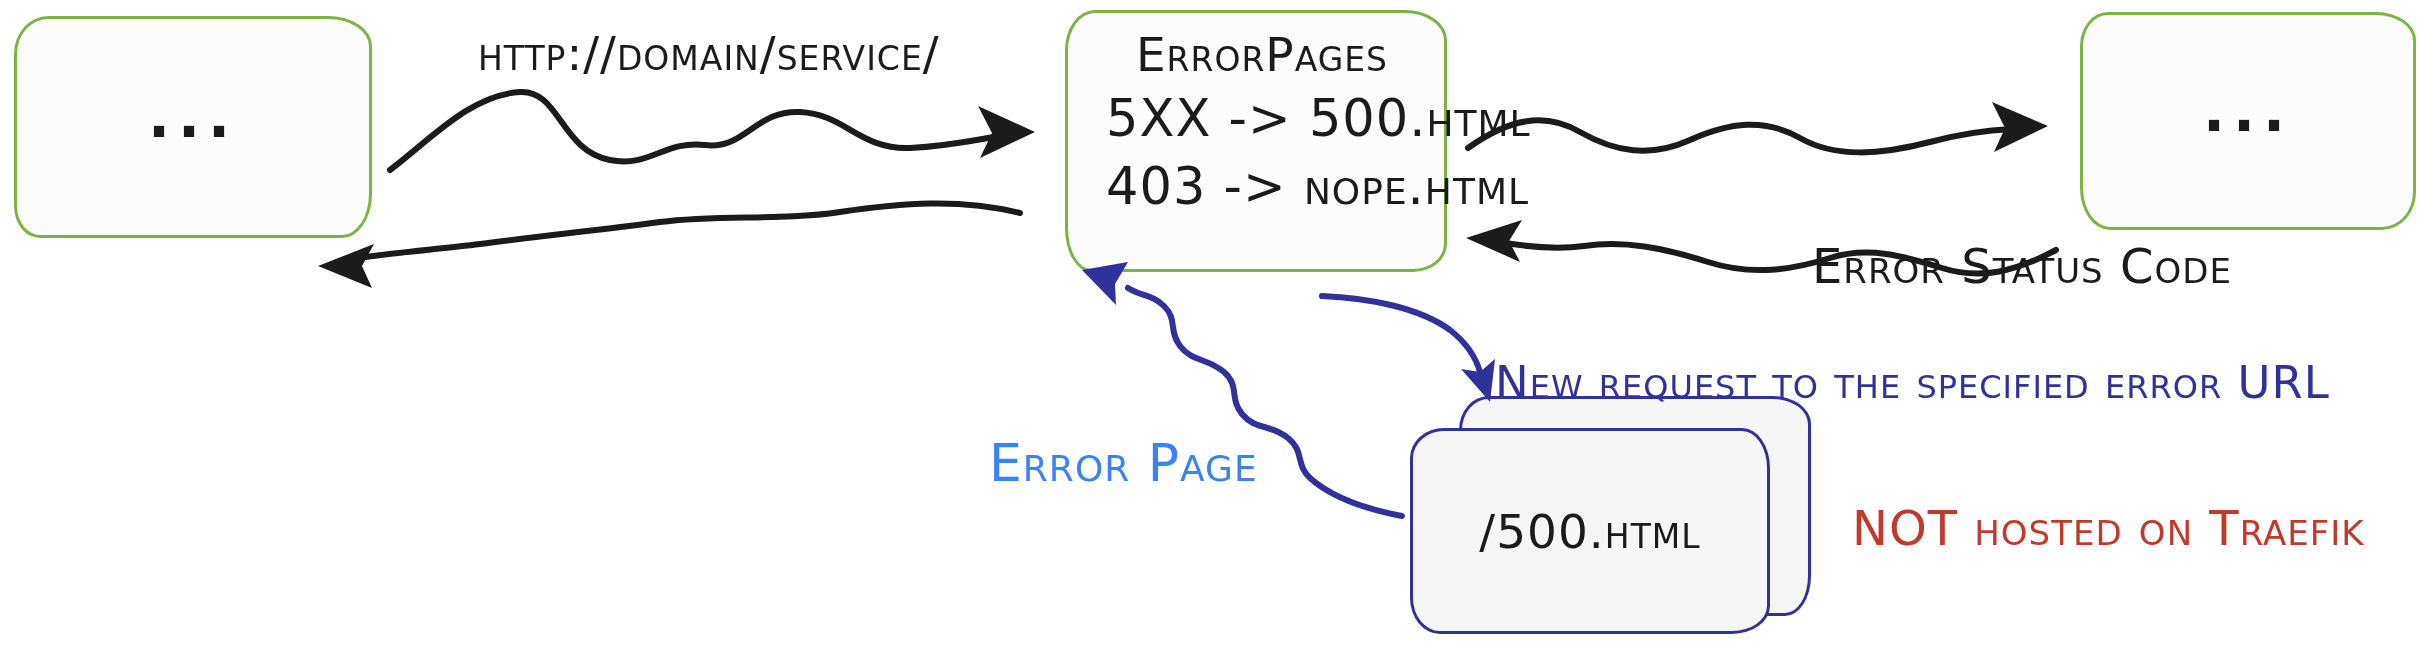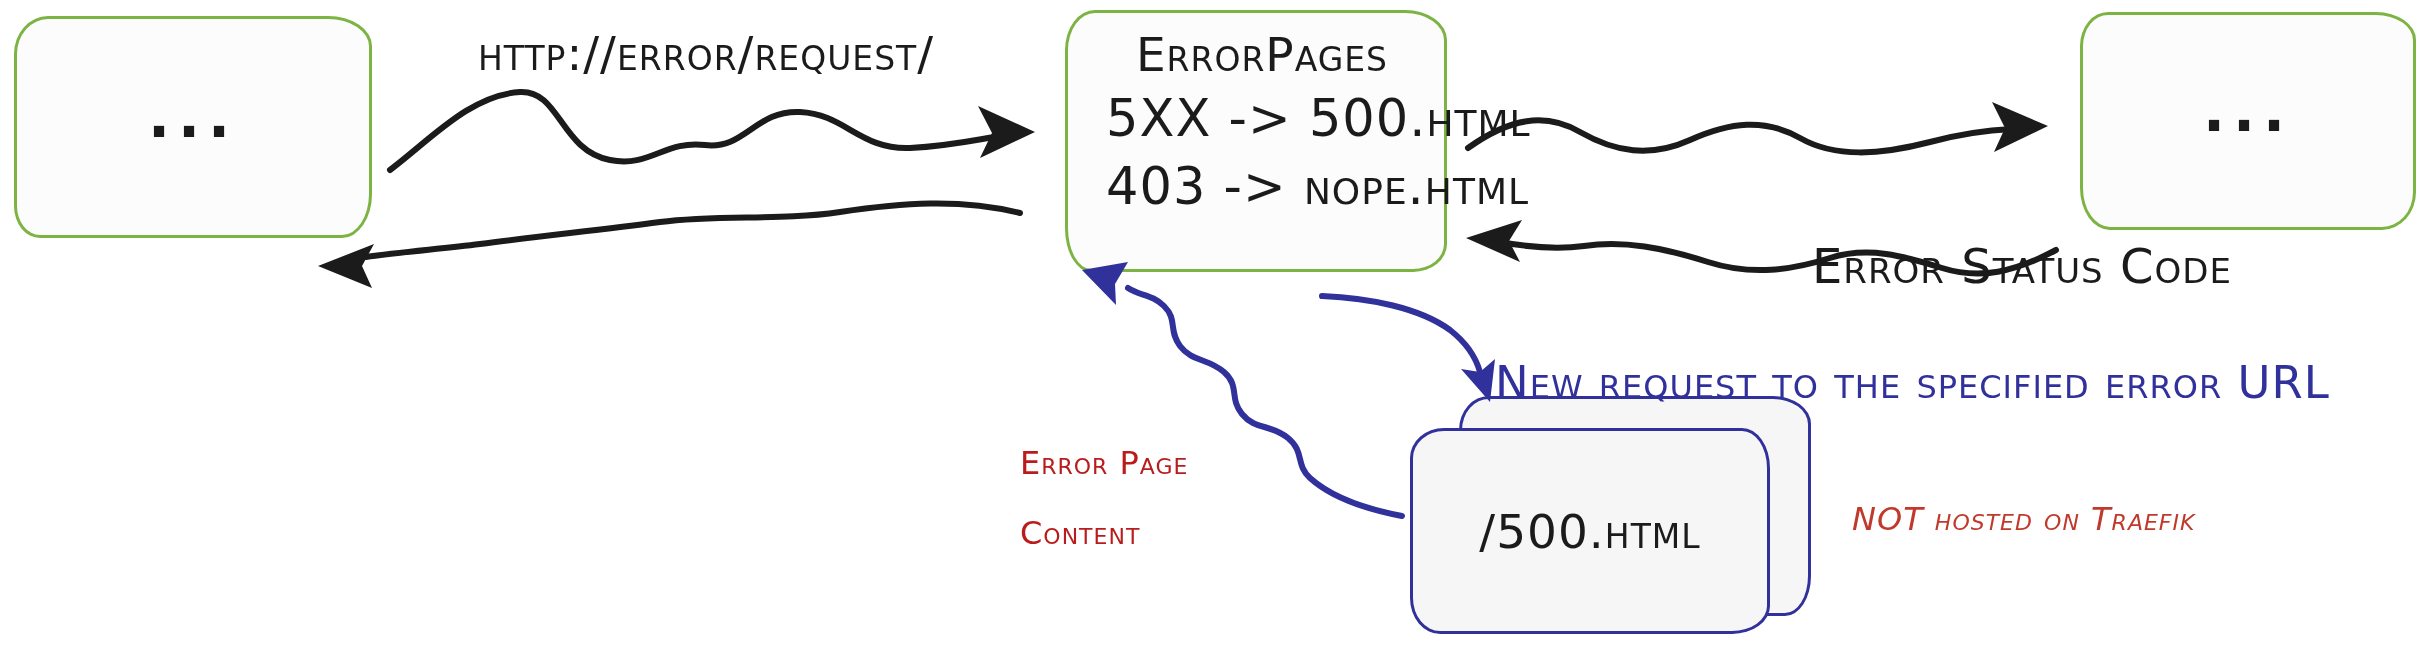--- a/index.html
+++ b/index.html
@@ -60,22 +60,22 @@
     left: 1410px; top: 428px; width: 360px; height: 206px;
     border-radius: 34px 28px 38px 30px / 30px 40px 28px 36px;
     display: flex; align-items: center; justify-content: center;
   }
   .error-file { font-size: 47px; }
 
   .label { position: absolute; white-space: nowrap; }
   .url-label { left: 478px; top: 26px; font-size: 47px; color: #1b1b1b; }
   .status-label { left: 1812px; top: 238px; font-size: 48px; color: #1b1b1b; }
   .newreq-label { left: 1495px; top: 356px; font-size: 45px; color: #31319c; }
-  .content-label { left: 1020px; top: 428px; font-size: 32px; line-height: 70px; color: #b91c1c; }
-  .nothosted-label { left: 1852px; top: 500px; font-size: 32px; color: #c0392b; font-style: italic; }
+  .content-label { left: 989px; top: 428px; font-size: 52px; line-height: 70px; color: #3b82f6; }
+  .nothosted-label { left: 1852px; top: 500px; font-size: 48px; color: #c0392b; }
   .handled-label { left: 1852px; top: 568px; font-size: 38px; color: #c0392b; }
 
   .arrow-layer { position: absolute; left: 0; top: 0; width: 2420px; height: 664px; pointer-events: none; }
   .ink  { stroke: #1b1b1b; stroke-width: 6; fill: none; stroke-linecap: round; }
   .inkf { fill: #1b1b1b; stroke: none; }
   .blu  { stroke: #31319c; stroke-width: 6; fill: none; stroke-linecap: round; }
   .bluf { fill: #31319c; stroke: none; }
 </style>
 </head>
 <body>
@@ -115,22 +115,21 @@
     <path class="ink" d="M 1020 213 C 960 198, 900 203, 840 212 C 780 221, 720 214, 660 222 C 600 230, 540 236, 480 244 C 440 249, 400 252, 366 257"></path>
     <polygon class="inkf" points="318,266 374,244 362,266 372,288"></polygon>
 
     <path class="blu" d="M 1322 296 C 1370 298, 1420 308, 1450 330 C 1468 344, 1476 358, 1480 372"></path>
     <polygon class="bluf" points="1490,402 1461,369 1480,372 1495,359"></polygon>
 
     <path class="blu" d="M 1402 516 C 1360 508, 1330 496, 1310 478 C 1295 464, 1305 452, 1288 438 C 1271 424, 1255 430, 1242 414 C 1229 398, 1240 386, 1224 372 C 1208 358, 1192 362, 1180 346 C 1168 330, 1178 320, 1164 306 C 1152 294, 1140 296, 1128 288"></path>
     <polygon class="bluf" points="1082,270 1128,262 1115,284 1116,305"></polygon>
   </svg>
 
-  <div class="label url-label sc">http://error/request/</div>
+  <div class="label url-label sc">http://domain/service/</div>
   <div class="label newreq-label sc">New request to the specified error URL</div>
   <div class="label status-label sc">Error Status Code</div>
   <div class="label content-label sc">
     <div>Error Page</div>
-    <div>Content</div>
   </div>
   <div class="label nothosted-label sc">NOT hosted on Traefik</div>
 
 </div>
 
 </body></html>

